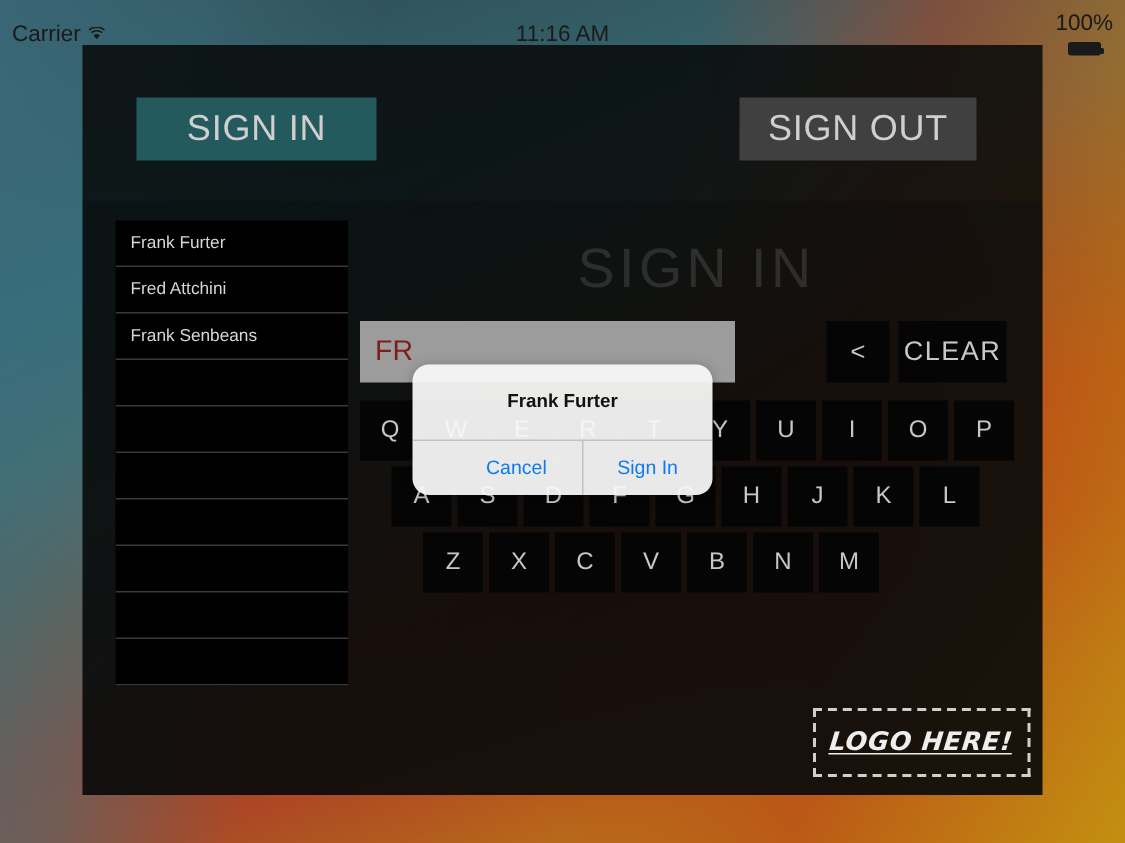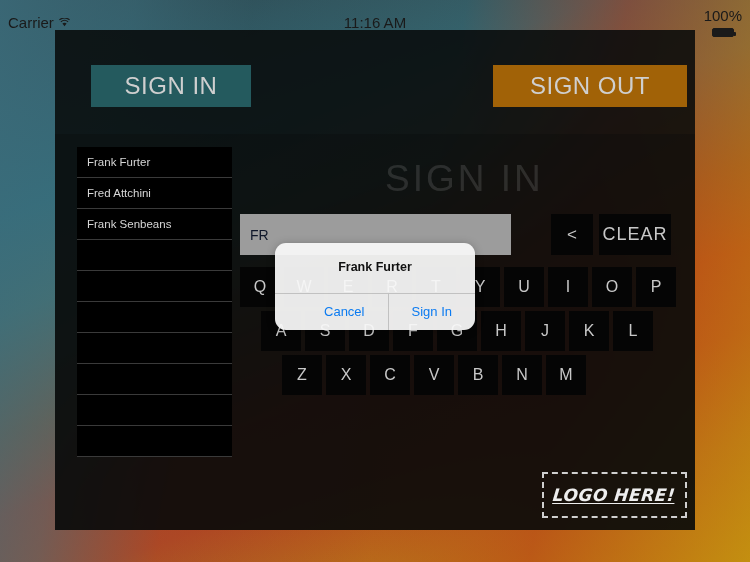--- a/index.html
+++ b/index.html
@@ -75,21 +75,21 @@
   .big-btn {
     position:absolute;
     height:42px;
     display:flex; align-items:center; justify-content:center;
     font-size:24px; letter-spacing:0.5px;
     color:#cfcfcf;
     cursor:pointer;
     font-weight:300;
   }
   #signin-btn { left:36px; top:35px; width:160px; background:#245a5e; }
-  #signout-btn { left:438px; top:35px; width:194px; background:#a16207; }
+  #signout-btn { left:438px; top:35px; width:158px; background:#404040; }
 
   
   #content-area {
     position:absolute; left:0; top:104px; right:0; bottom:70px;
     background: rgba(8,10,10,0.55);
   }
 
   
   #page-title {
     position:absolute; left:330px; top:24px;
@@ -112,23 +112,23 @@
     display:flex; align-items:center;
     padding-left:10px;
     font-size:11.5px;
     color:#d6d6d6;
     cursor:pointer;
   }
 
   
   #search-row { position:absolute; left:185px; top:80px; right:20px; height:41px; }
   #search-input {
-    position:absolute; left:0; top:0; width:271px; height:41px;
+    position:absolute; left:0; top:0; width:250px; height:41px;
     background:#9c9c9c; border:none; outline:none;
-    font-size:14px; color:#0f172a; padding-left:10px;
+    font-size:19px; color:#7f1d1d; padding-left:10px;
     font-family:"Liberation Sans", sans-serif; font-weight:300;
   }
   #backspace-key, #clear-key {
     position:absolute; top:0; height:41px;
     background:#050505;
     display:flex; align-items:center; justify-content:center;
     color:#c8c8c8; cursor:pointer; font-weight:300;
   }
   #backspace-key { left:311px; width:42px; font-size:17px; }
   #clear-key { left:359px; width:72px; font-size:18px; letter-spacing:1px; }

